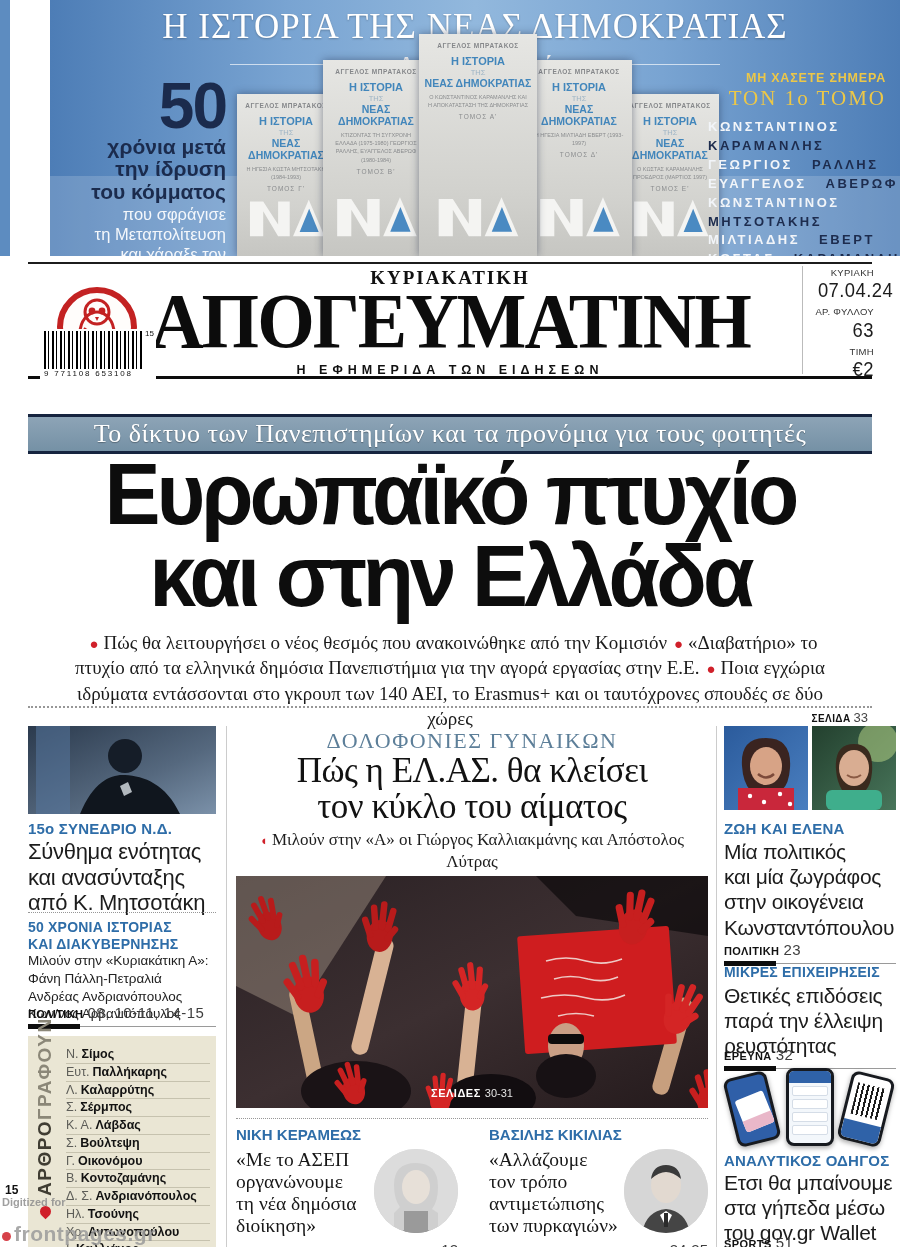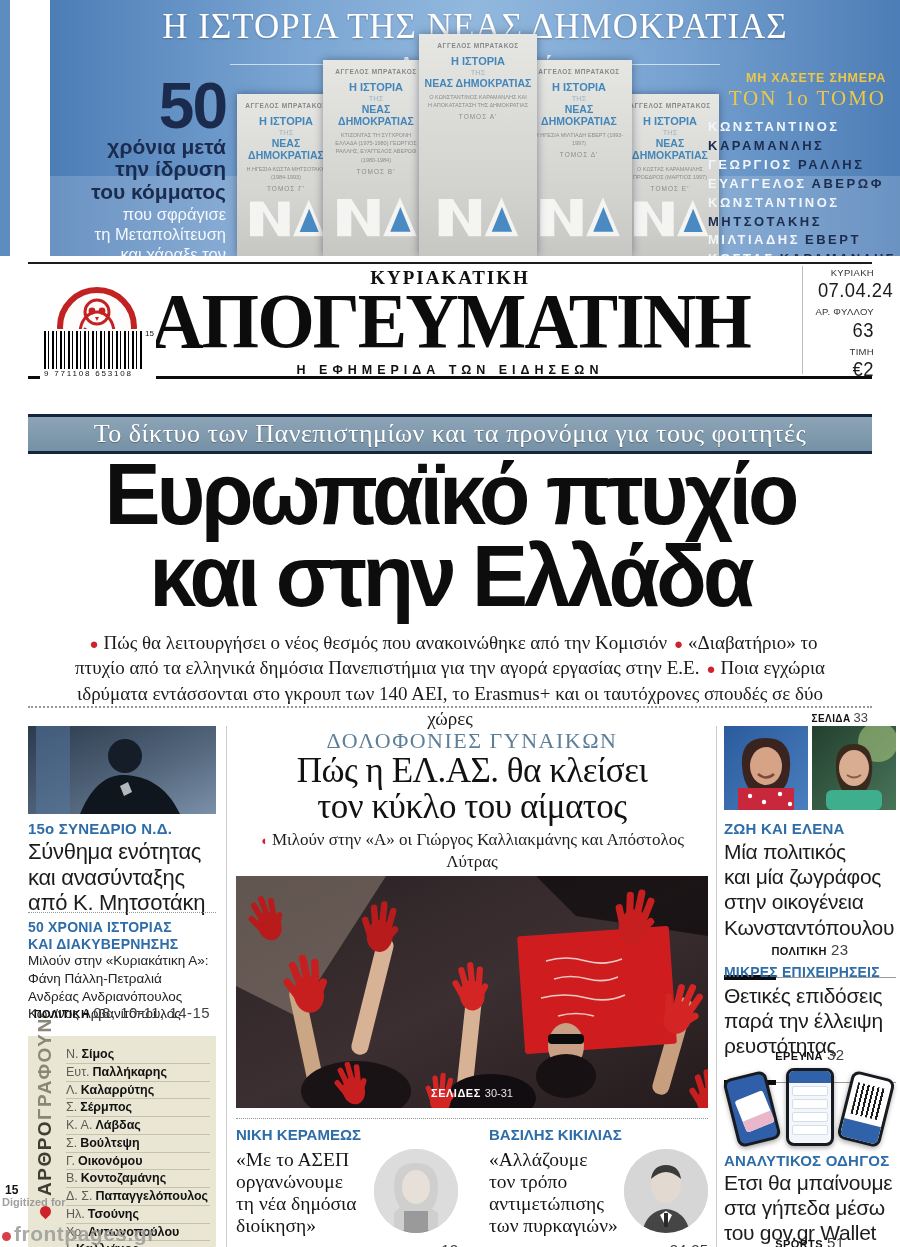--- a/index.html
+++ b/index.html
@@ -45,21 +45,21 @@
   .b-t3{font:700 10.5px/1.15 var(--sans);color:#4286bb}
   .b-sub{font:400 5.5px/1.5 var(--sans);color:#8a8c8e;margin-top:4px;max-width:92%}
   .b-vol{font:400 6.5px/1.2 var(--sans);color:#8a8c8e;margin-top:4px;letter-spacing:1px}
   .b-nd{margin-top:auto;width:92%;height:46px}
 
   .promo-right{position:absolute;right:14px;top:70px;width:178px;z-index:4}
   .promo-l1{font:700 12.5px/1.3 var(--sans);color:#ecc748;letter-spacing:.8px;text-align:right}
   .promo-l2{font:400 21px/1.15 var(--serif);color:#ecc748;letter-spacing:2px;text-align:right;margin-bottom:8px}
   .ldr-line{font:700 13px/1.45 var(--sans);letter-spacing:2.5px;text-align:left;white-space:nowrap}
   .ldr-w{color:#f2f5f9}
-  .ldr-w:not(:empty){margin-right:5px}
+  .ldr-w:not(:empty){margin-right:19px}
   .ldr-n{color:#1d2c4e}
 
   
   .mast-rule-top{position:absolute;left:28px;top:262px;width:844px;height:2px;background:#1c1c1c}
   .mast-kicker{position:absolute;left:0;right:0;top:267px;text-align:center;
     font:700 19px var(--serif);color:#111;letter-spacing:2px}
   .owl{position:absolute;left:56px;top:286px;width:82px;height:82px}
   .mast-title{position:absolute;left:0;right:0;top:284px;text-align:center;
     font:700 74px/1 var(--serif);color:#0c0c0c;letter-spacing:-2px;transform:scaleY(1.06)}
   .mast-tagline{position:absolute;left:0;right:0;top:363px;text-align:center;
@@ -99,21 +99,21 @@
   
   .lc{position:absolute;left:28px;width:188px}
   .lc-photo{top:726px;height:88px}
   .kicker{font:700 15px/1.2 var(--sans);color:var(--kicker);letter-spacing:.2px}
   .lc-k1{top:820px}
   .head-sans{font:400 22px/1.16 var(--sans);color:#1c1c1c;letter-spacing:-.3px}
   .lc-h1{top:839px}
   .lc-dot{left:28px;top:912px;width:188px;border-top-width:1px}
   .lc-k2{top:919px;font-size:14px;line-height:1.2}
   .lc-body{top:952px;font:400 13.5px/1.32 var(--sans);color:#222}
-  .ref{position:relative;border-bottom:1px solid #9a9a9a;padding-bottom:18px;text-align:center;white-space:nowrap}
+  .ref{position:relative;border-bottom:1px solid #9a9a9a;padding-bottom:4px;text-align:left;white-space:nowrap}
   .ref::after{content:"";position:absolute;left:0;bottom:-3px;width:52px;height:5px;background:#0d0d0d}
   .ref-label{font:700 11px var(--sans);color:#111;letter-spacing:.4px}
   .ref-page{font:400 15px var(--sans);color:#3f3f3f;margin-left:4px;letter-spacing:.5px}
   .lc-ref{position:absolute;left:28px;top:1004px;width:188px}
   .colbox{position:absolute;left:28px;top:1036px;width:188px;height:211px;background:#eae6d4;display:flex;padding:10px 6px 0 4px}
   .colbox-side{width:34px;position:relative}
   .colbox-vert{position:absolute;left:2px;top:0;writing-mode:vertical-rl;transform:rotate(180deg);
     font:700 19px var(--sans);letter-spacing:1.5px;color:#8b8778;height:150px;text-align:right}
   .colbox-vert b{color:#403d33}
   .drop-icon{position:absolute;left:8px;top:160px;width:11px;height:11px;background:var(--red);
@@ -405,21 +405,21 @@
         <div class="c-row"><span class="c-init">Σ.</span><span class="c-name">Σέρμπος</span></div>
 
         <div class="c-row"><span class="c-init">Κ. Α.</span><span class="c-name">Λάβδας</span></div>
 
         <div class="c-row"><span class="c-init">Σ.</span><span class="c-name">Βούλτεψη</span></div>
 
         <div class="c-row"><span class="c-init">Γ.</span><span class="c-name">Οικονόμου</span></div>
 
         <div class="c-row"><span class="c-init">Β.</span><span class="c-name">Κοντοζαμάνης</span></div>
 
-        <div class="c-row"><span class="c-init">Δ. Σ.</span><span class="c-name">Παπαγγελόπουλος</span></div>
+        <div class="c-row"><span class="c-init">Δ. Σ.</span><span class="c-name">Ανδριανόπουλος</span></div>
 
         <div class="c-row"><span class="c-init">Ηλ.</span><span class="c-name">Τσούνης</span></div>
 
         <div class="c-row"><span class="c-init">Χρ.</span><span class="c-name">Αντωνοπούλου</span></div>
 
         <div class="c-row"><span class="c-init">Ι.</span><span class="c-name">Καλλιάνος</span></div>
 
       </div>
   </div>
 

